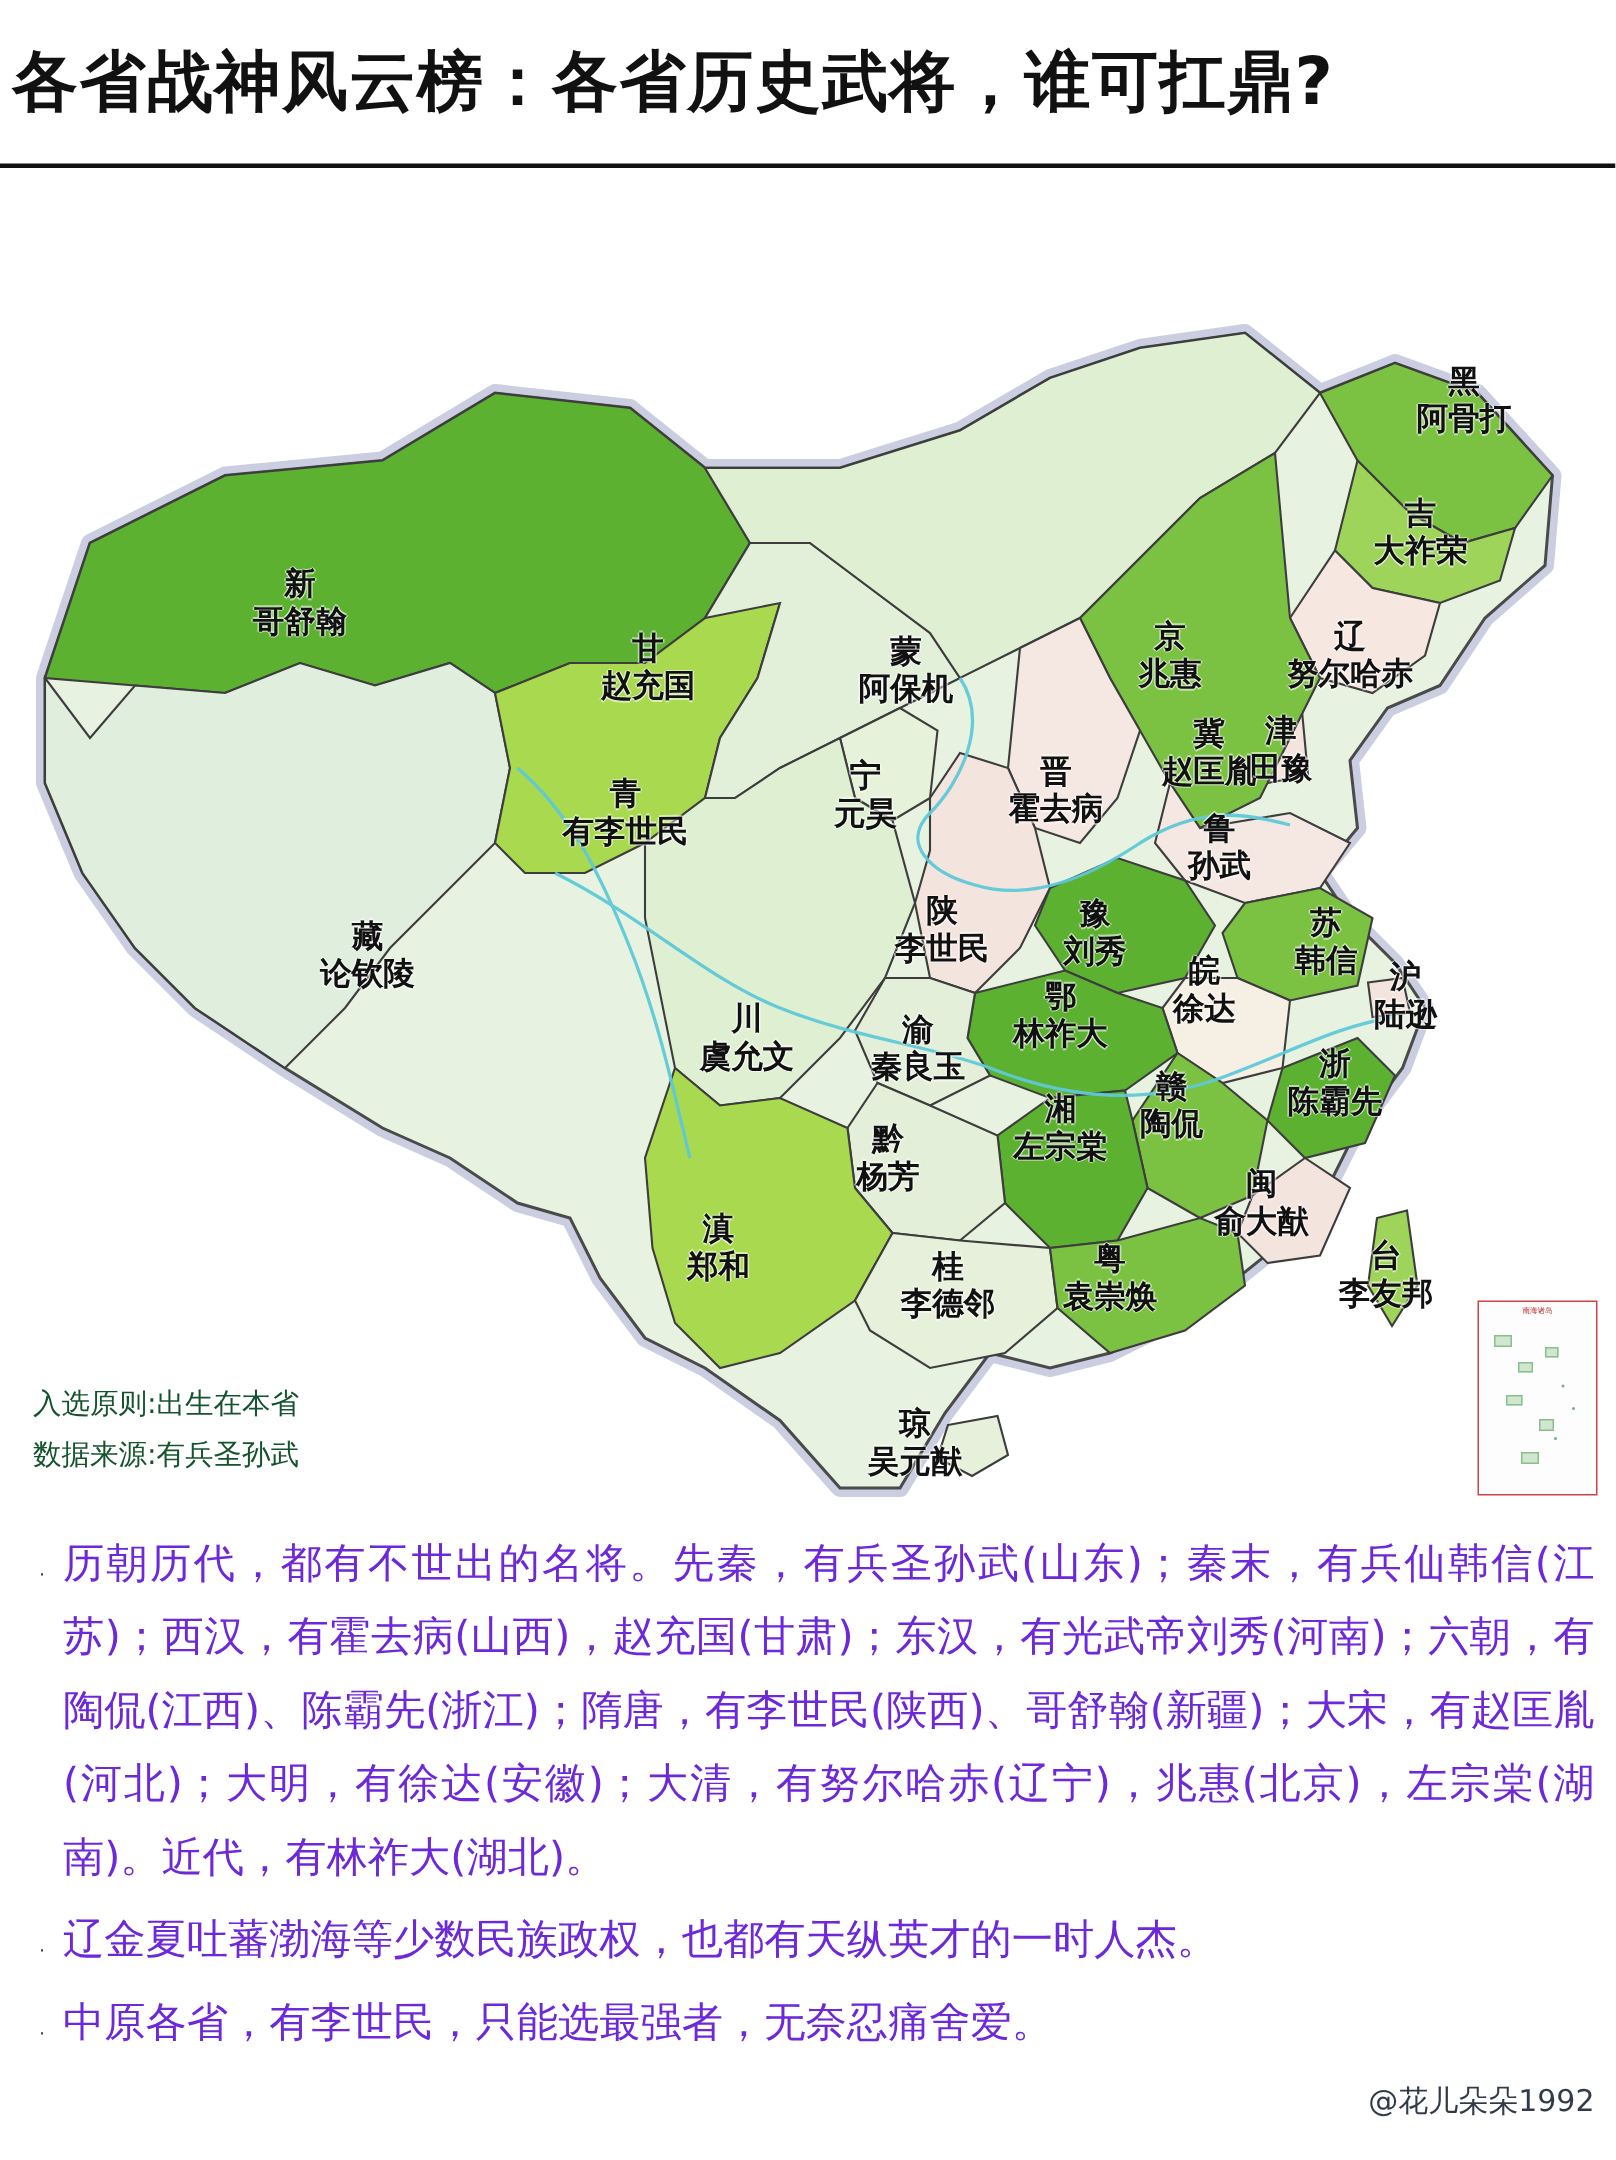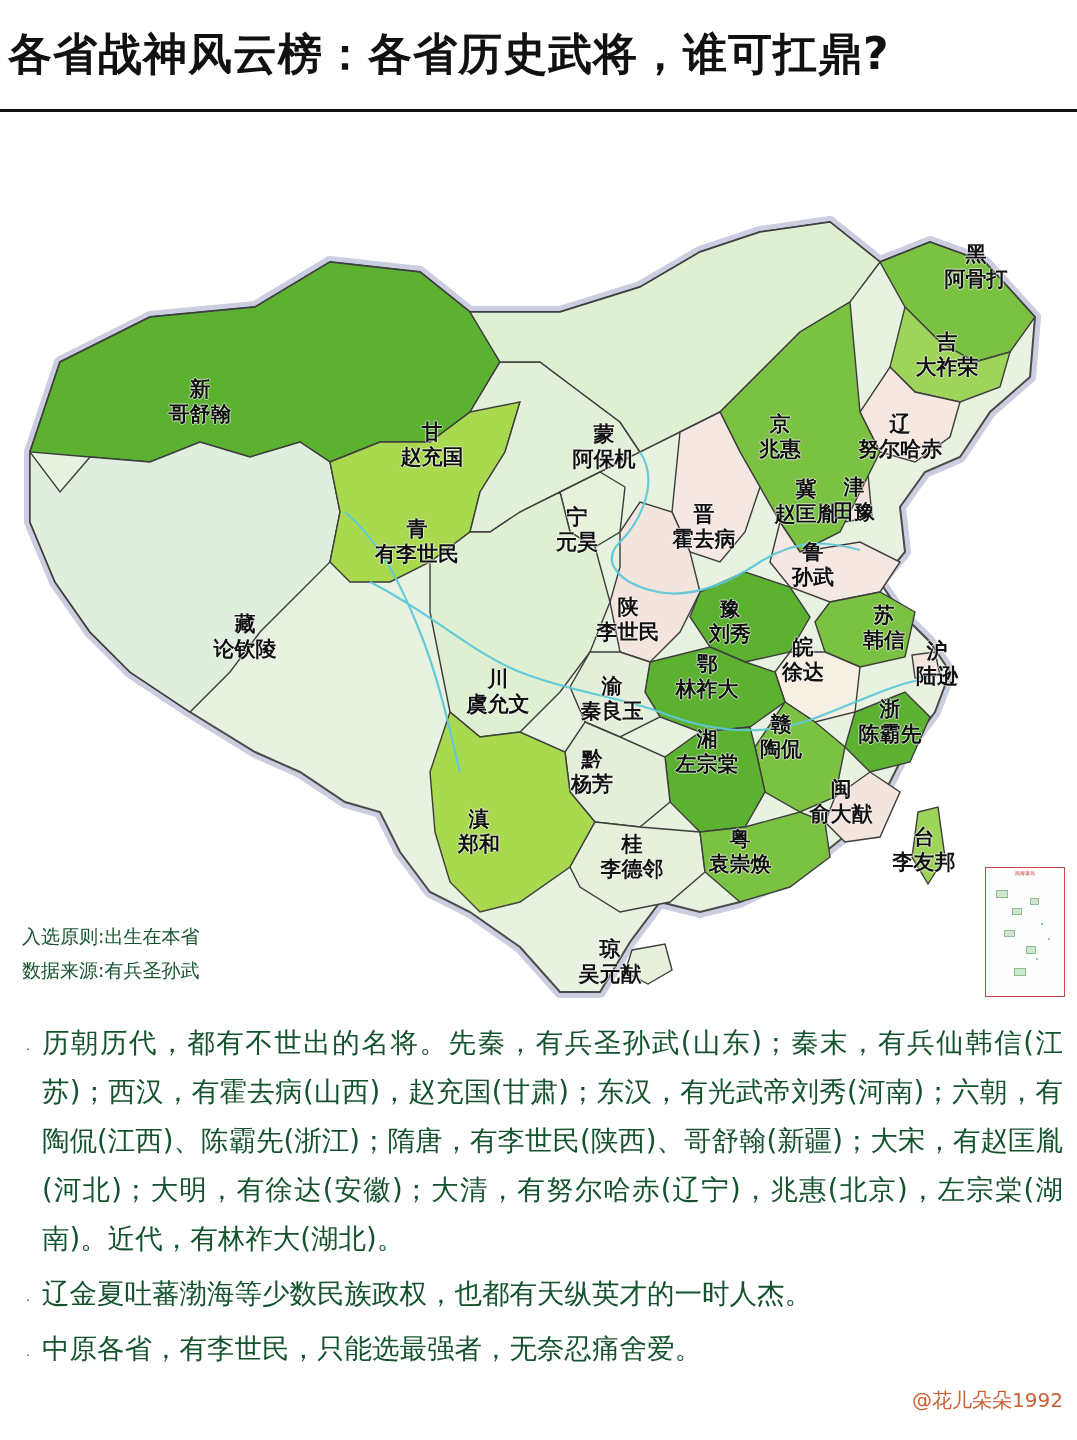--- a/index.html
+++ b/index.html
@@ -85,25 +85,25 @@
     width:28px;flex:0 0 28px;text-align:center;
     font-size:14px;color:#444;padding-top:22px;
   }
   .para-text{
     flex:1;
     font-size:27.5px;
     line-height:49px;
     letter-spacing:0px;
     text-align:justify;
     font-family:"DejaVu Sans","Liberation Sans",sans-serif;
-    color:#14532d;
+    color:#6d28d9;
   }
   .watermark{
     position:absolute;right:14px;bottom:26px;
-    font-size:20px;color:#c2410c;
+    font-size:20px;color:#0f172a;
     font-family:"DejaVu Sans","Liberation Sans",sans-serif;
     opacity:.85;
   }
 </style>
 </head>
 <body>
 
 <div class="page">
 
   <div class="title-bar">

